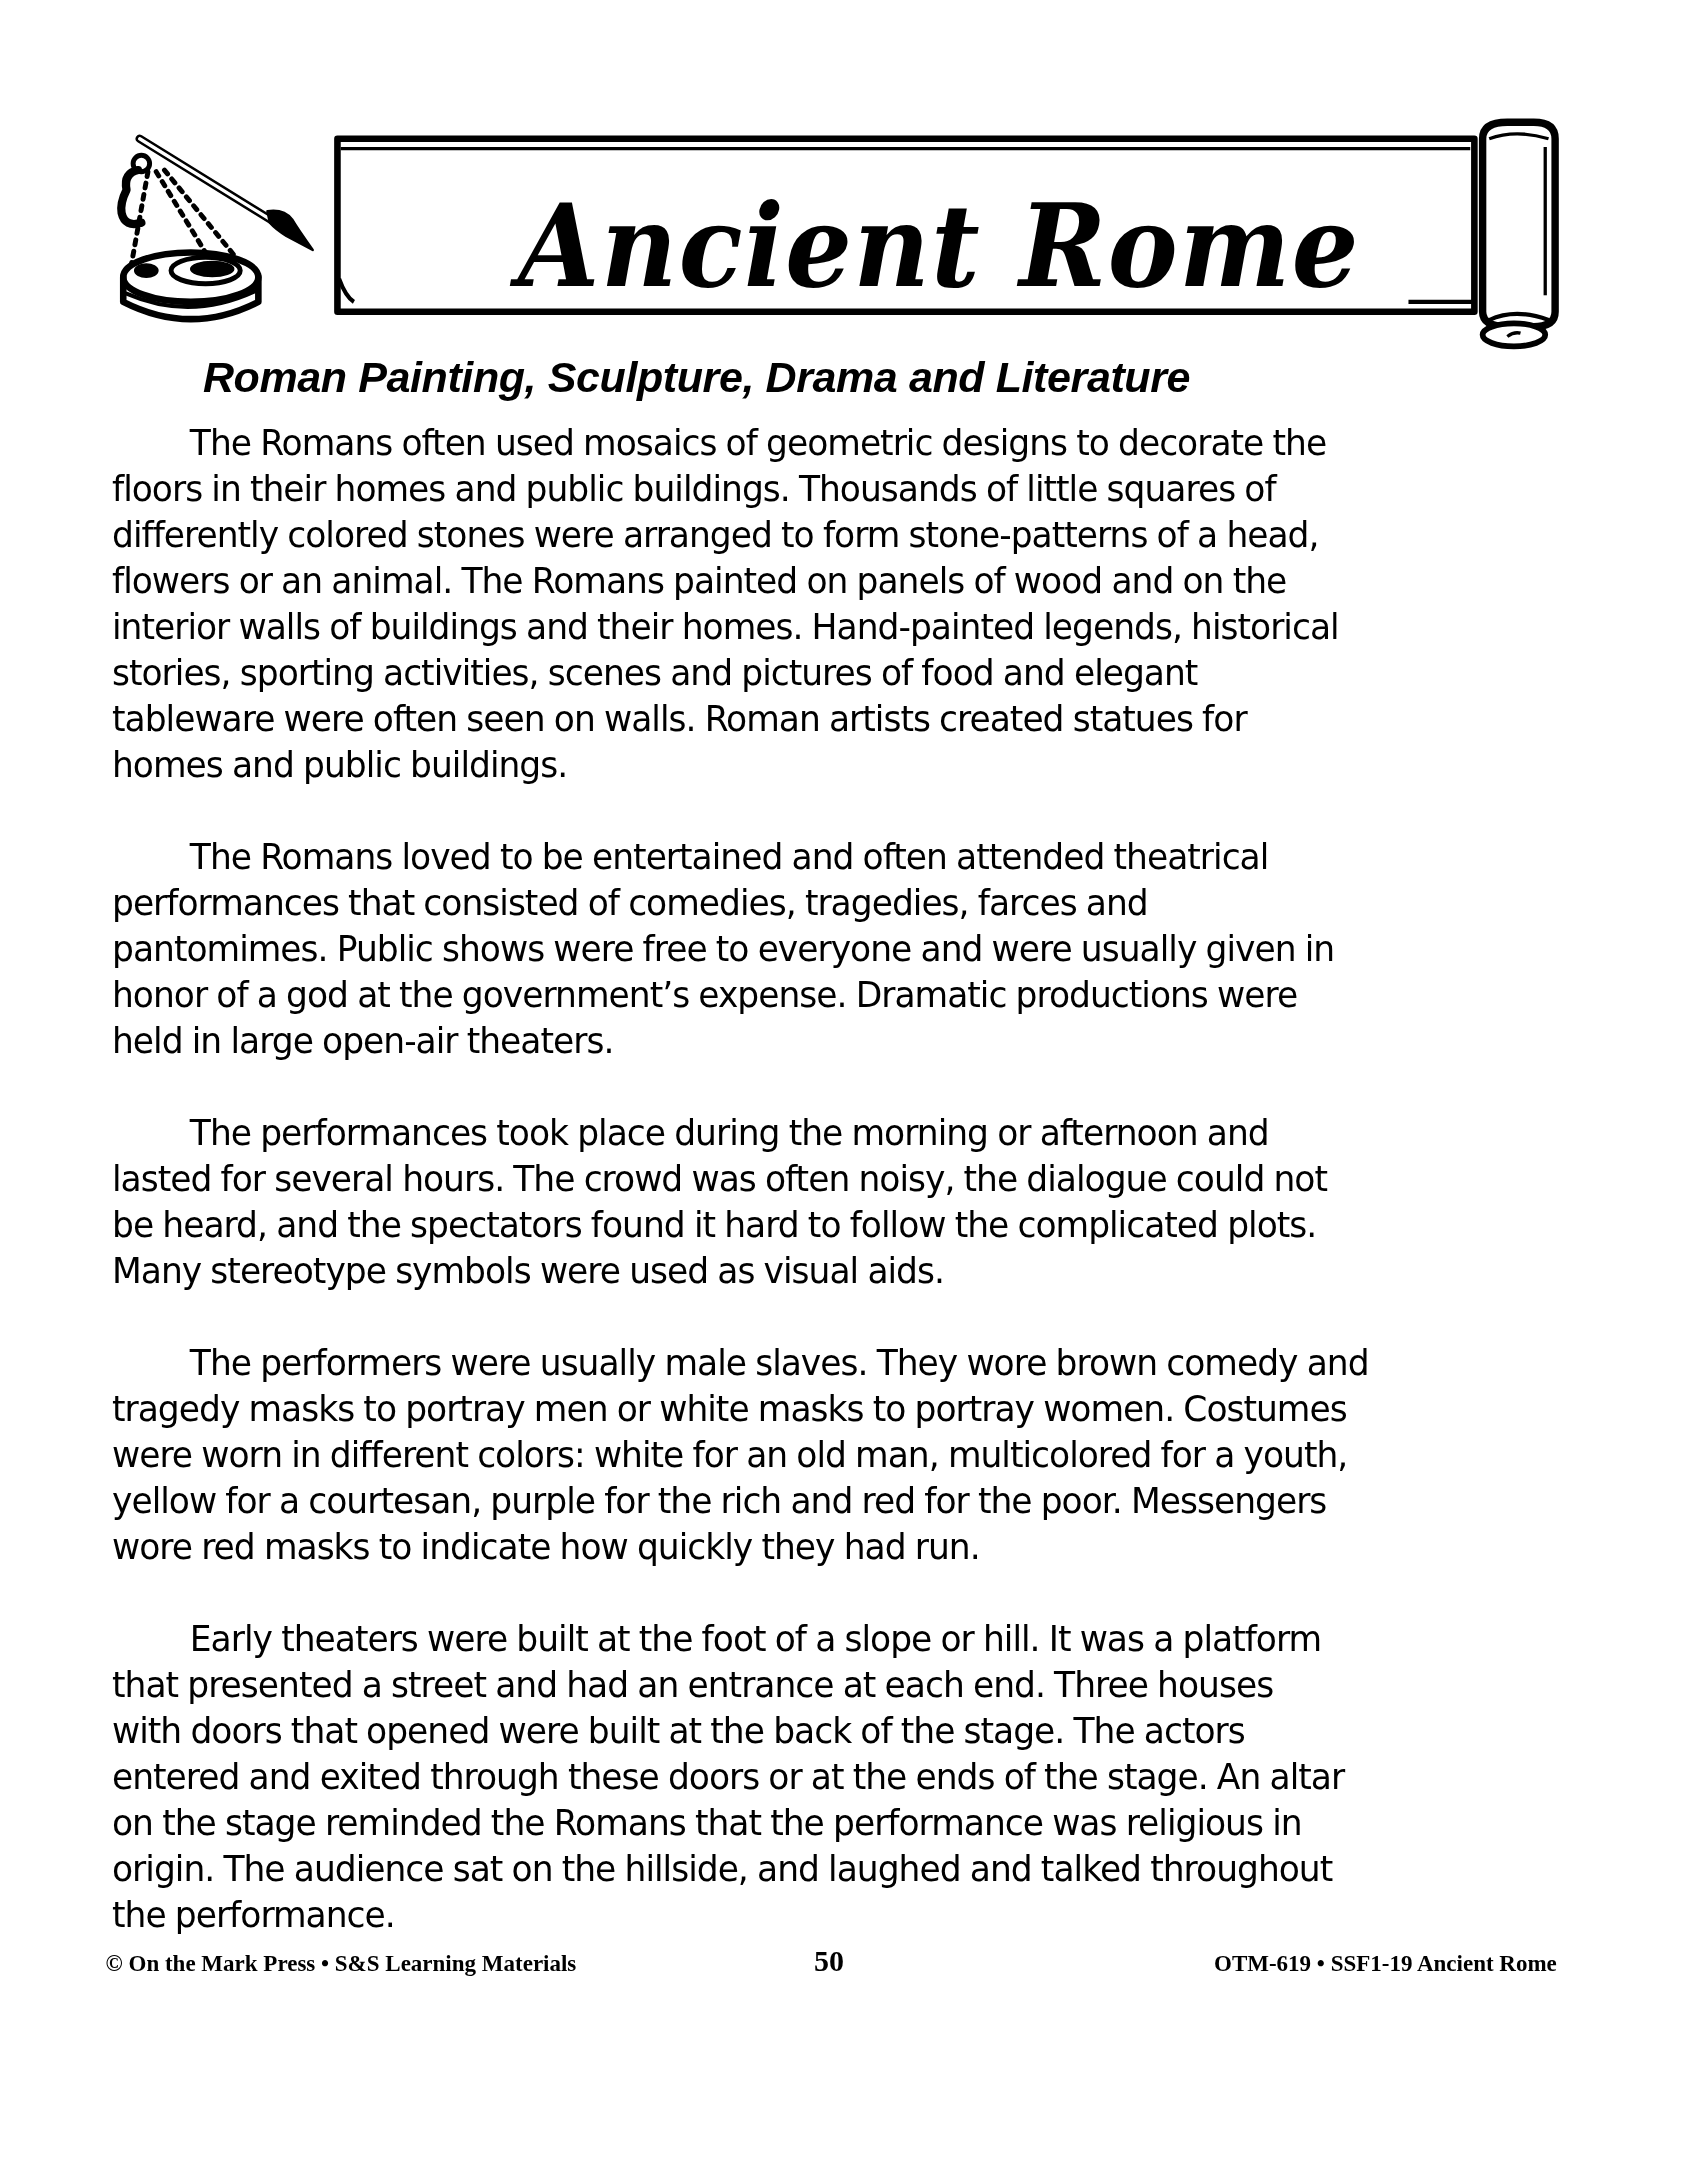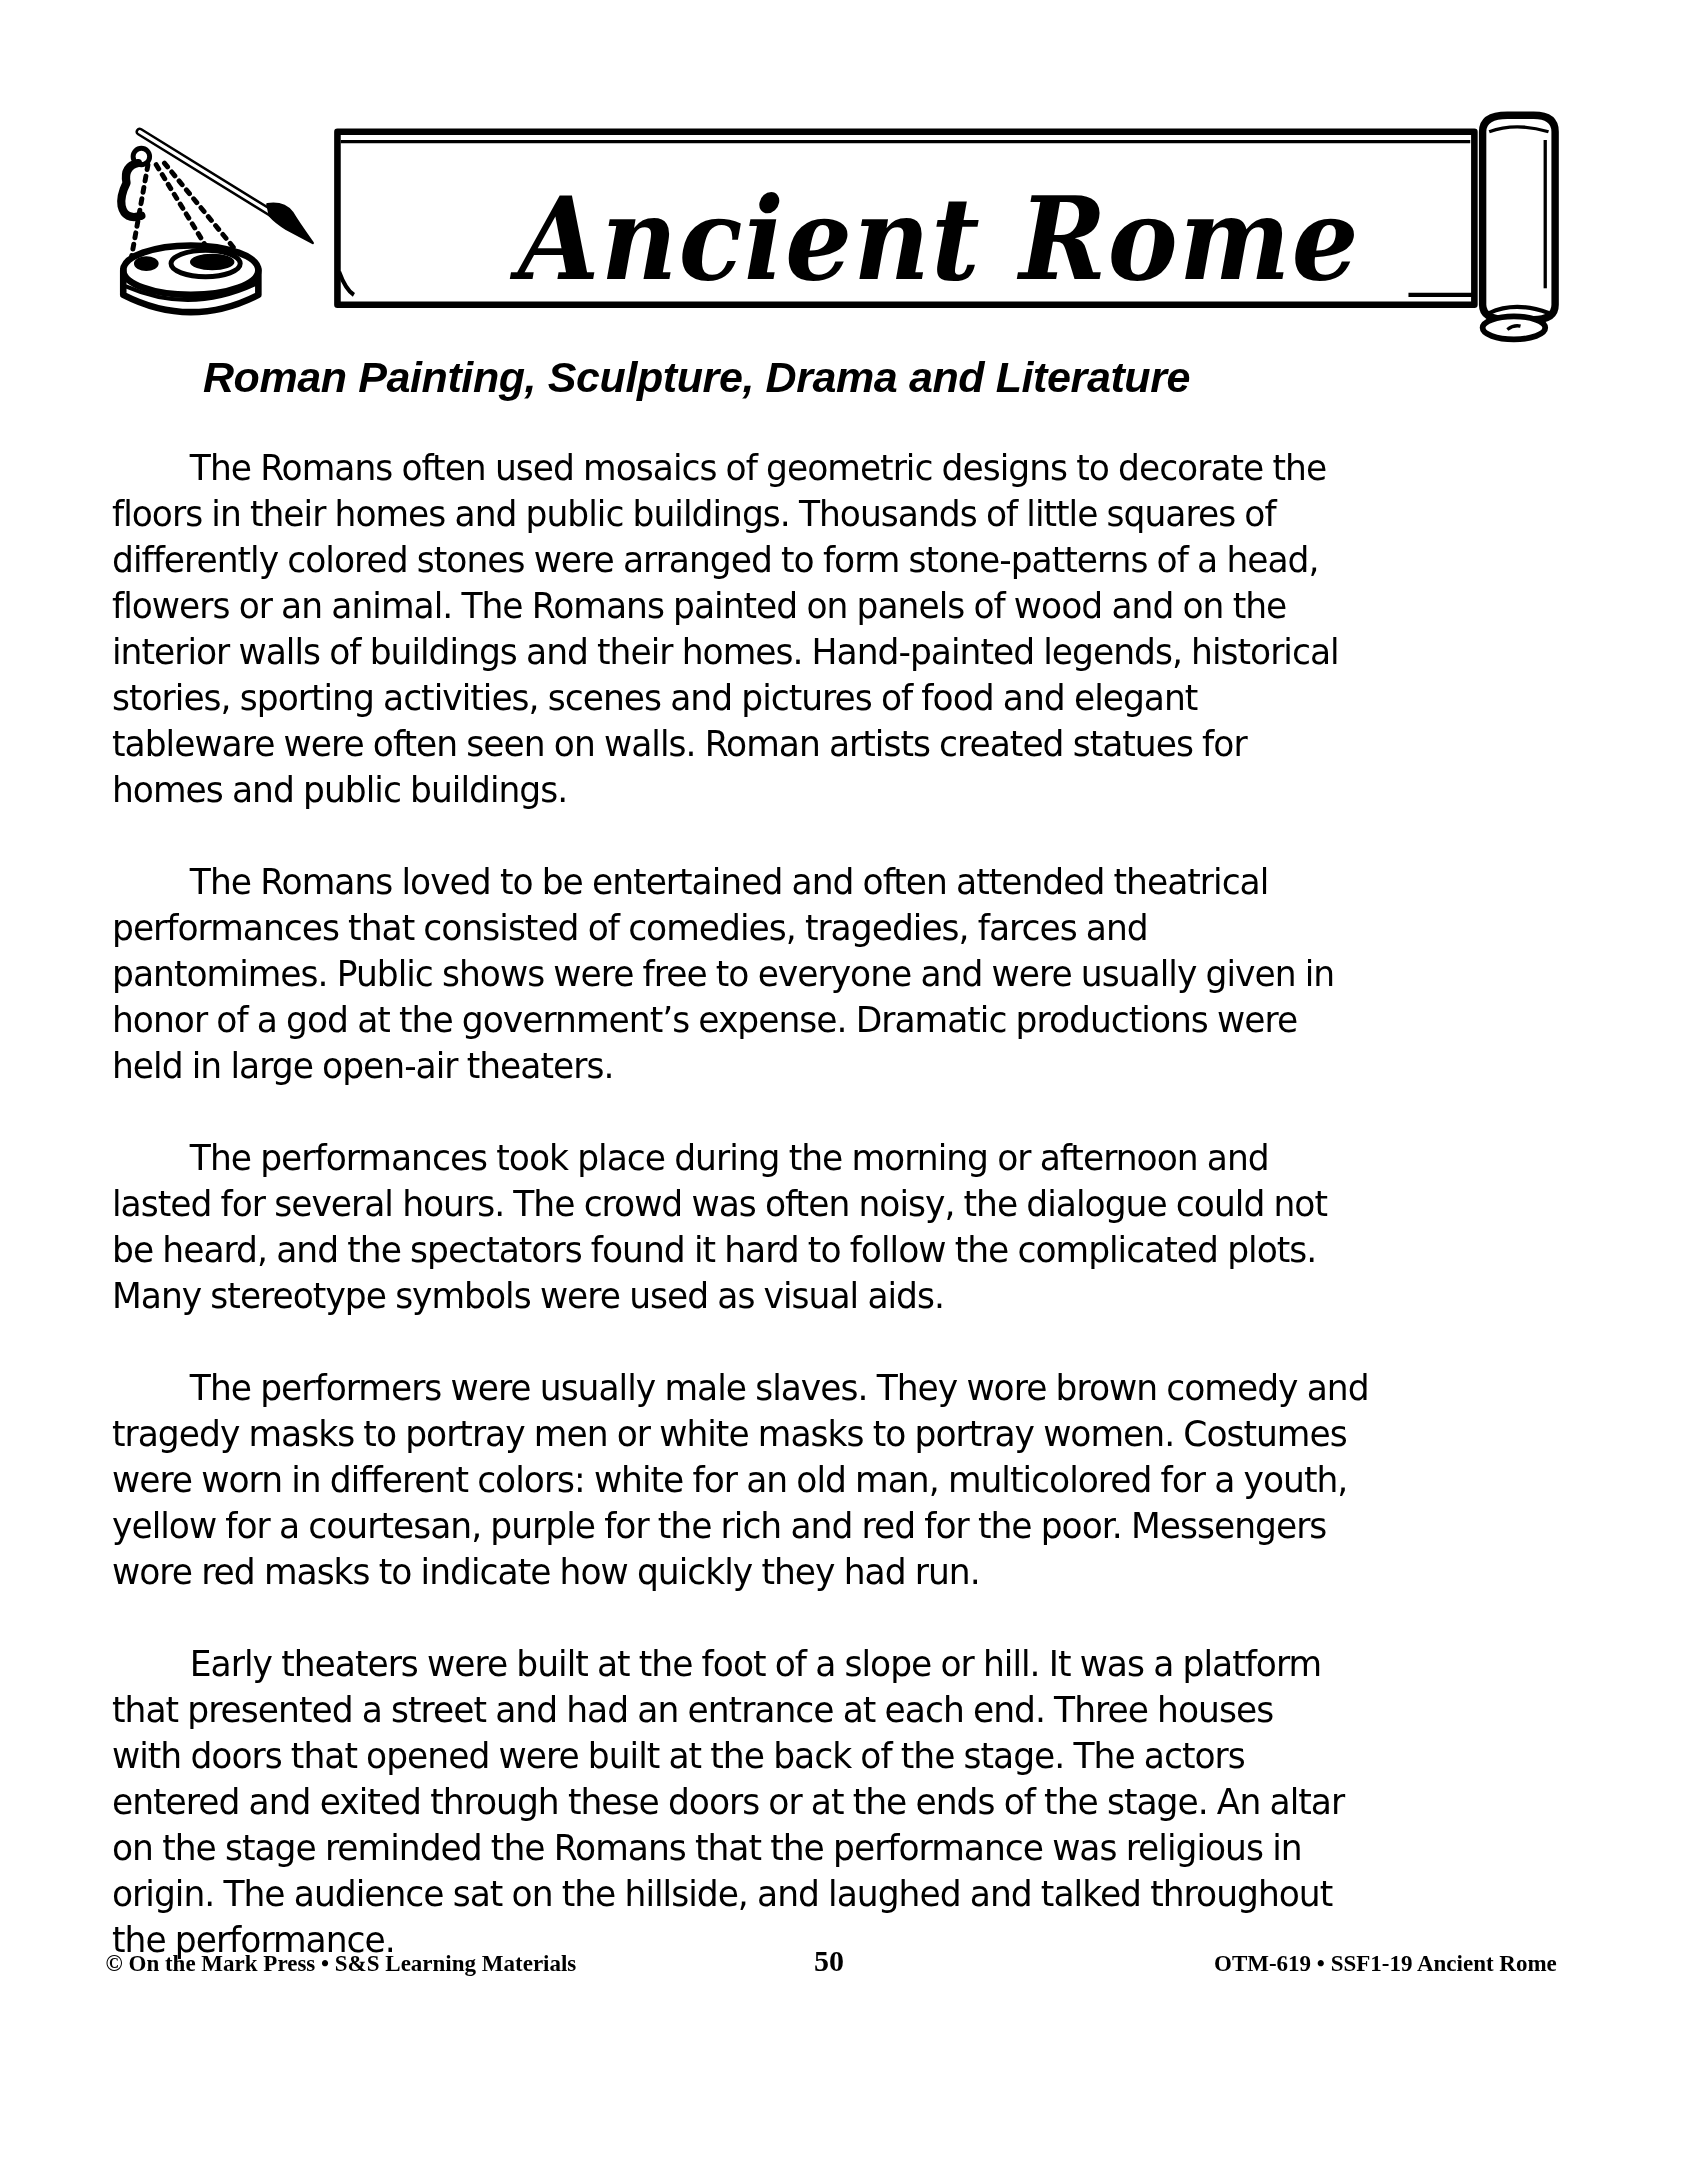--- a/index.html
+++ b/index.html
@@ -11,21 +11,21 @@
     width: 1687px;
     height: 2183px;
     position: relative;
     overflow: hidden;
     color: #000000;
     font-family: "DejaVu Sans", sans-serif;
   }
   .banner {
     position: absolute;
     left: 115px;
-    top: 107px;
+    top: 114px;
     width: 1450px;
     height: 239px;
   }
   .banner svg {
     position: absolute;
     left: 0;
     top: 0;
   }
   .title {
     position: absolute;
@@ -53,21 +53,21 @@
     text-align: center;
     font-family: "Liberation Sans", sans-serif;
     font-weight: bold;
     font-style: italic;
     font-size: 43px;
     letter-spacing: -0.4px;
   }
   .body {
     position: absolute;
     left: 112px;
-    top: 445px;
+    top: 420px;
     width: 1450px;
   }
   .para {
     margin: 0 0 46px 0;
     font-family: "DejaVu Sans", sans-serif;
     font-size: 35px;
     line-height: 46px;
     letter-spacing: -1px;
     word-spacing: -0.8px;
     transform: scaleX(0.985);

